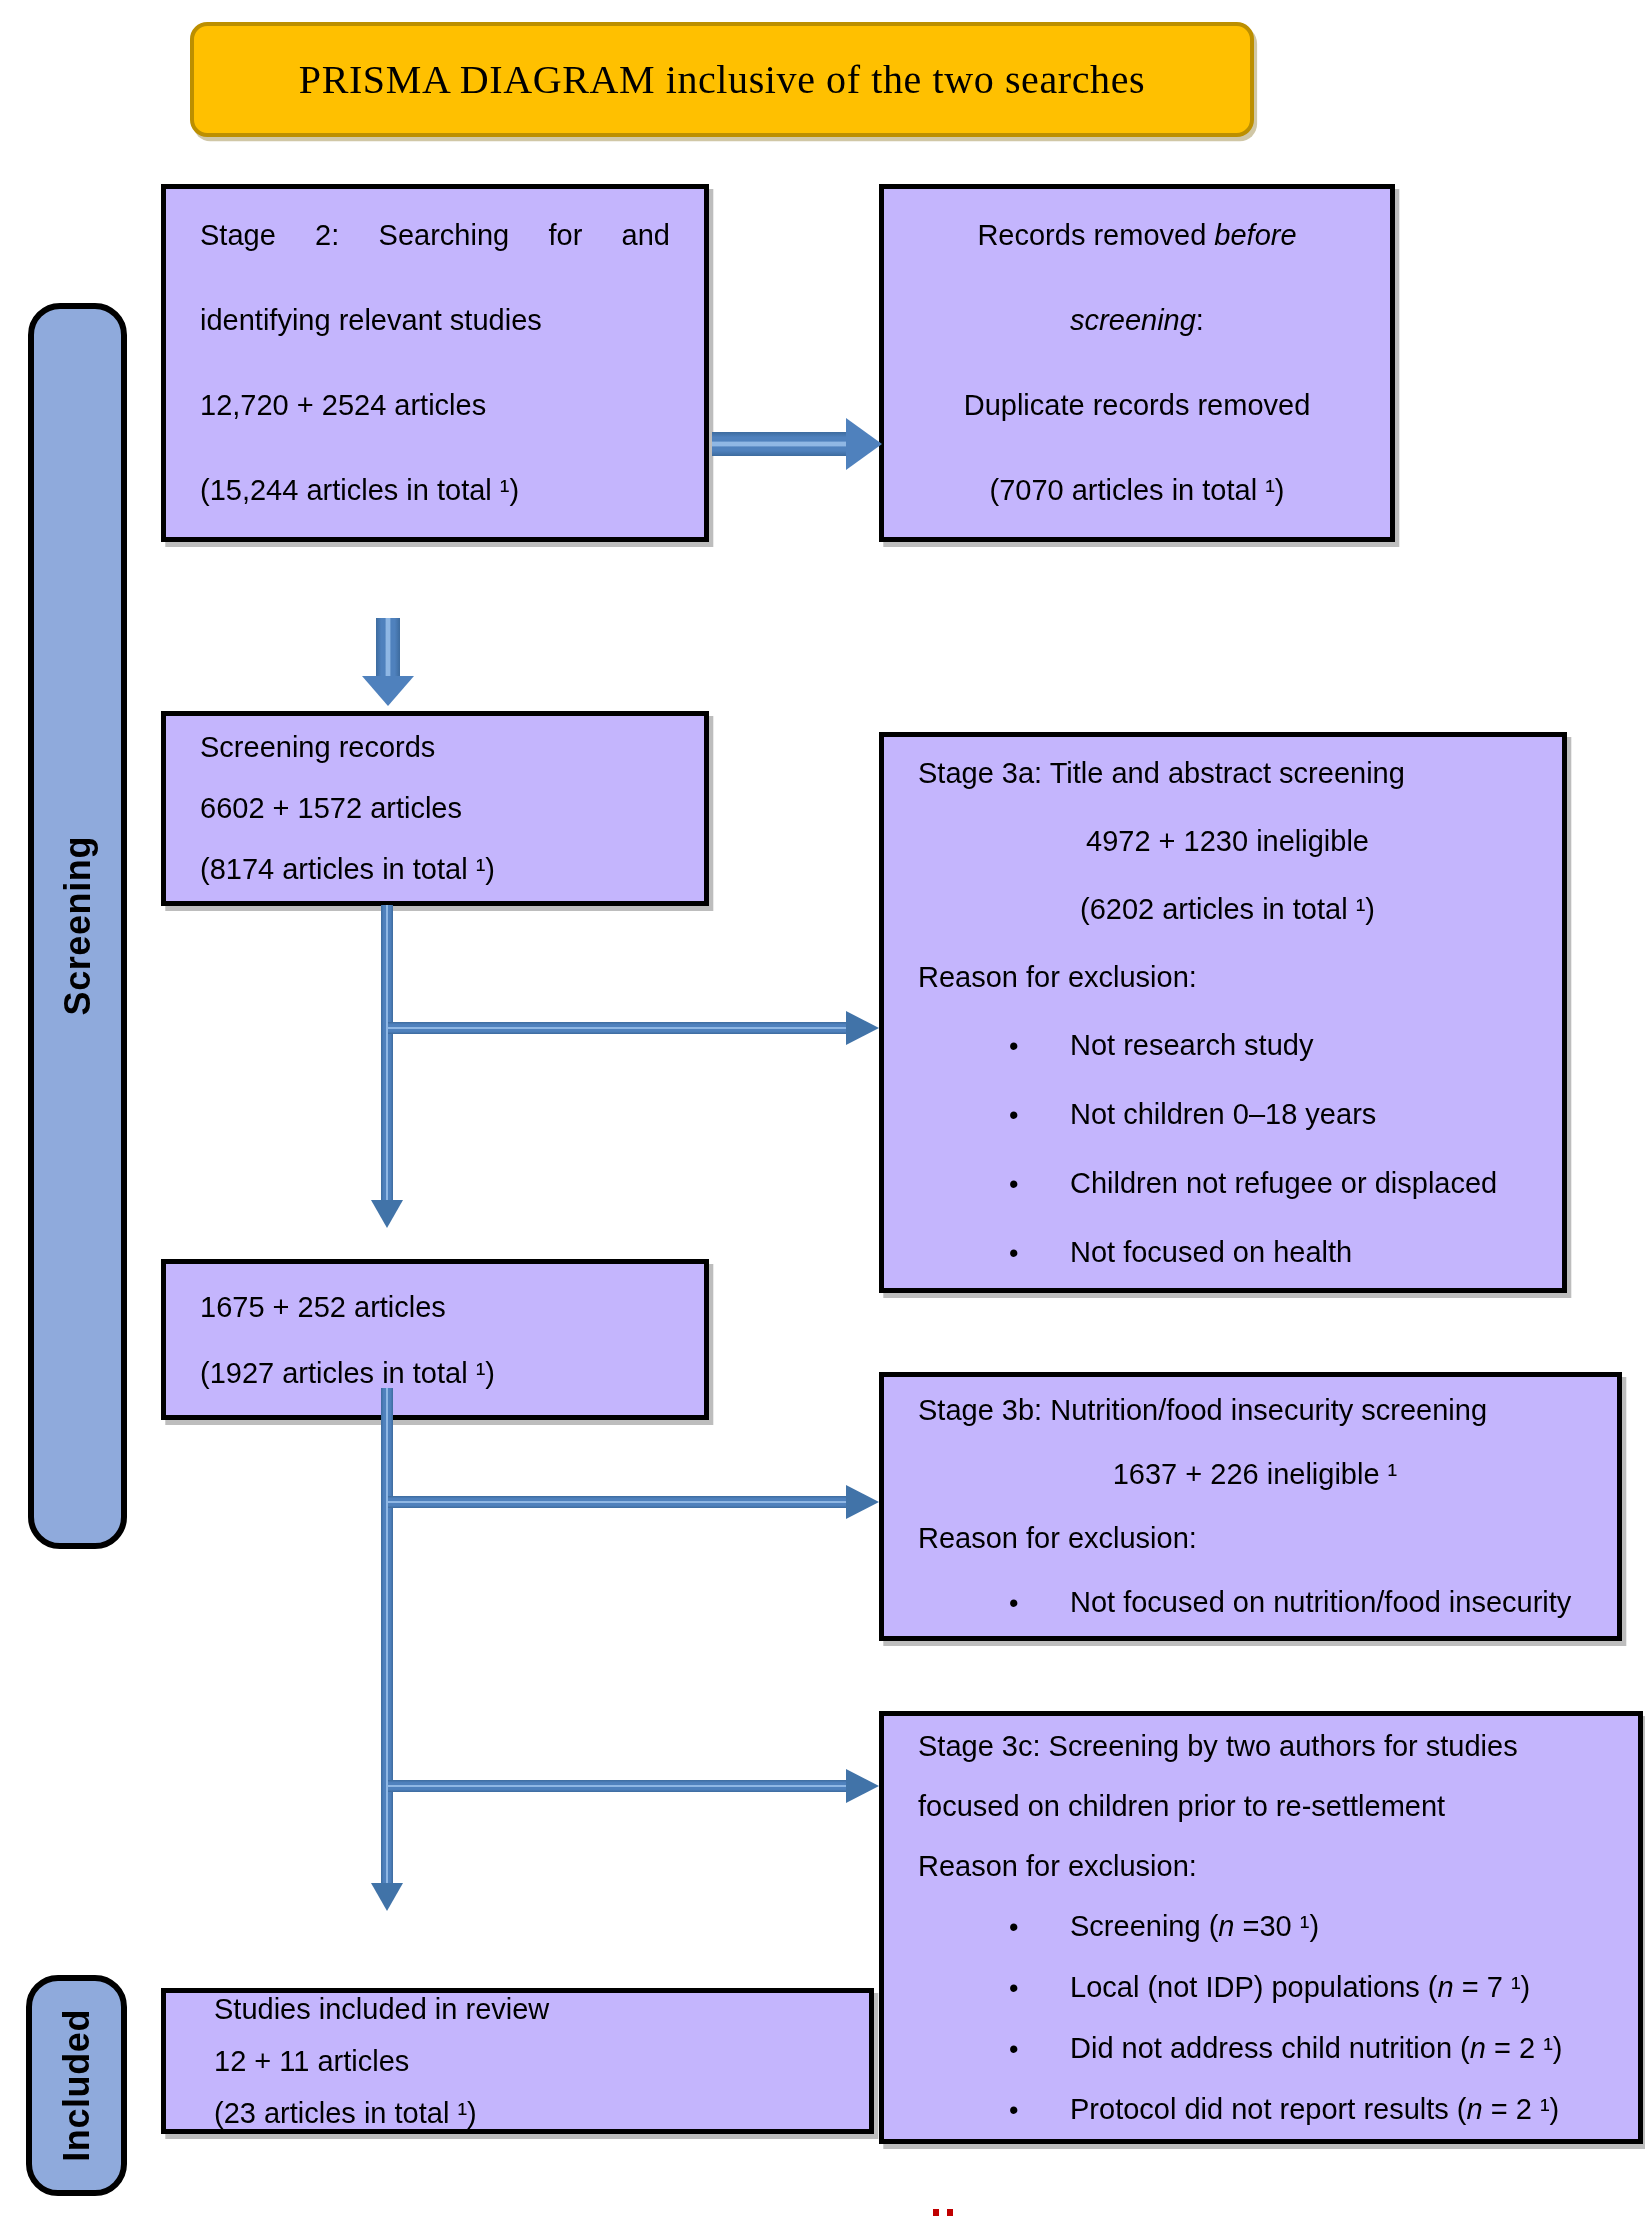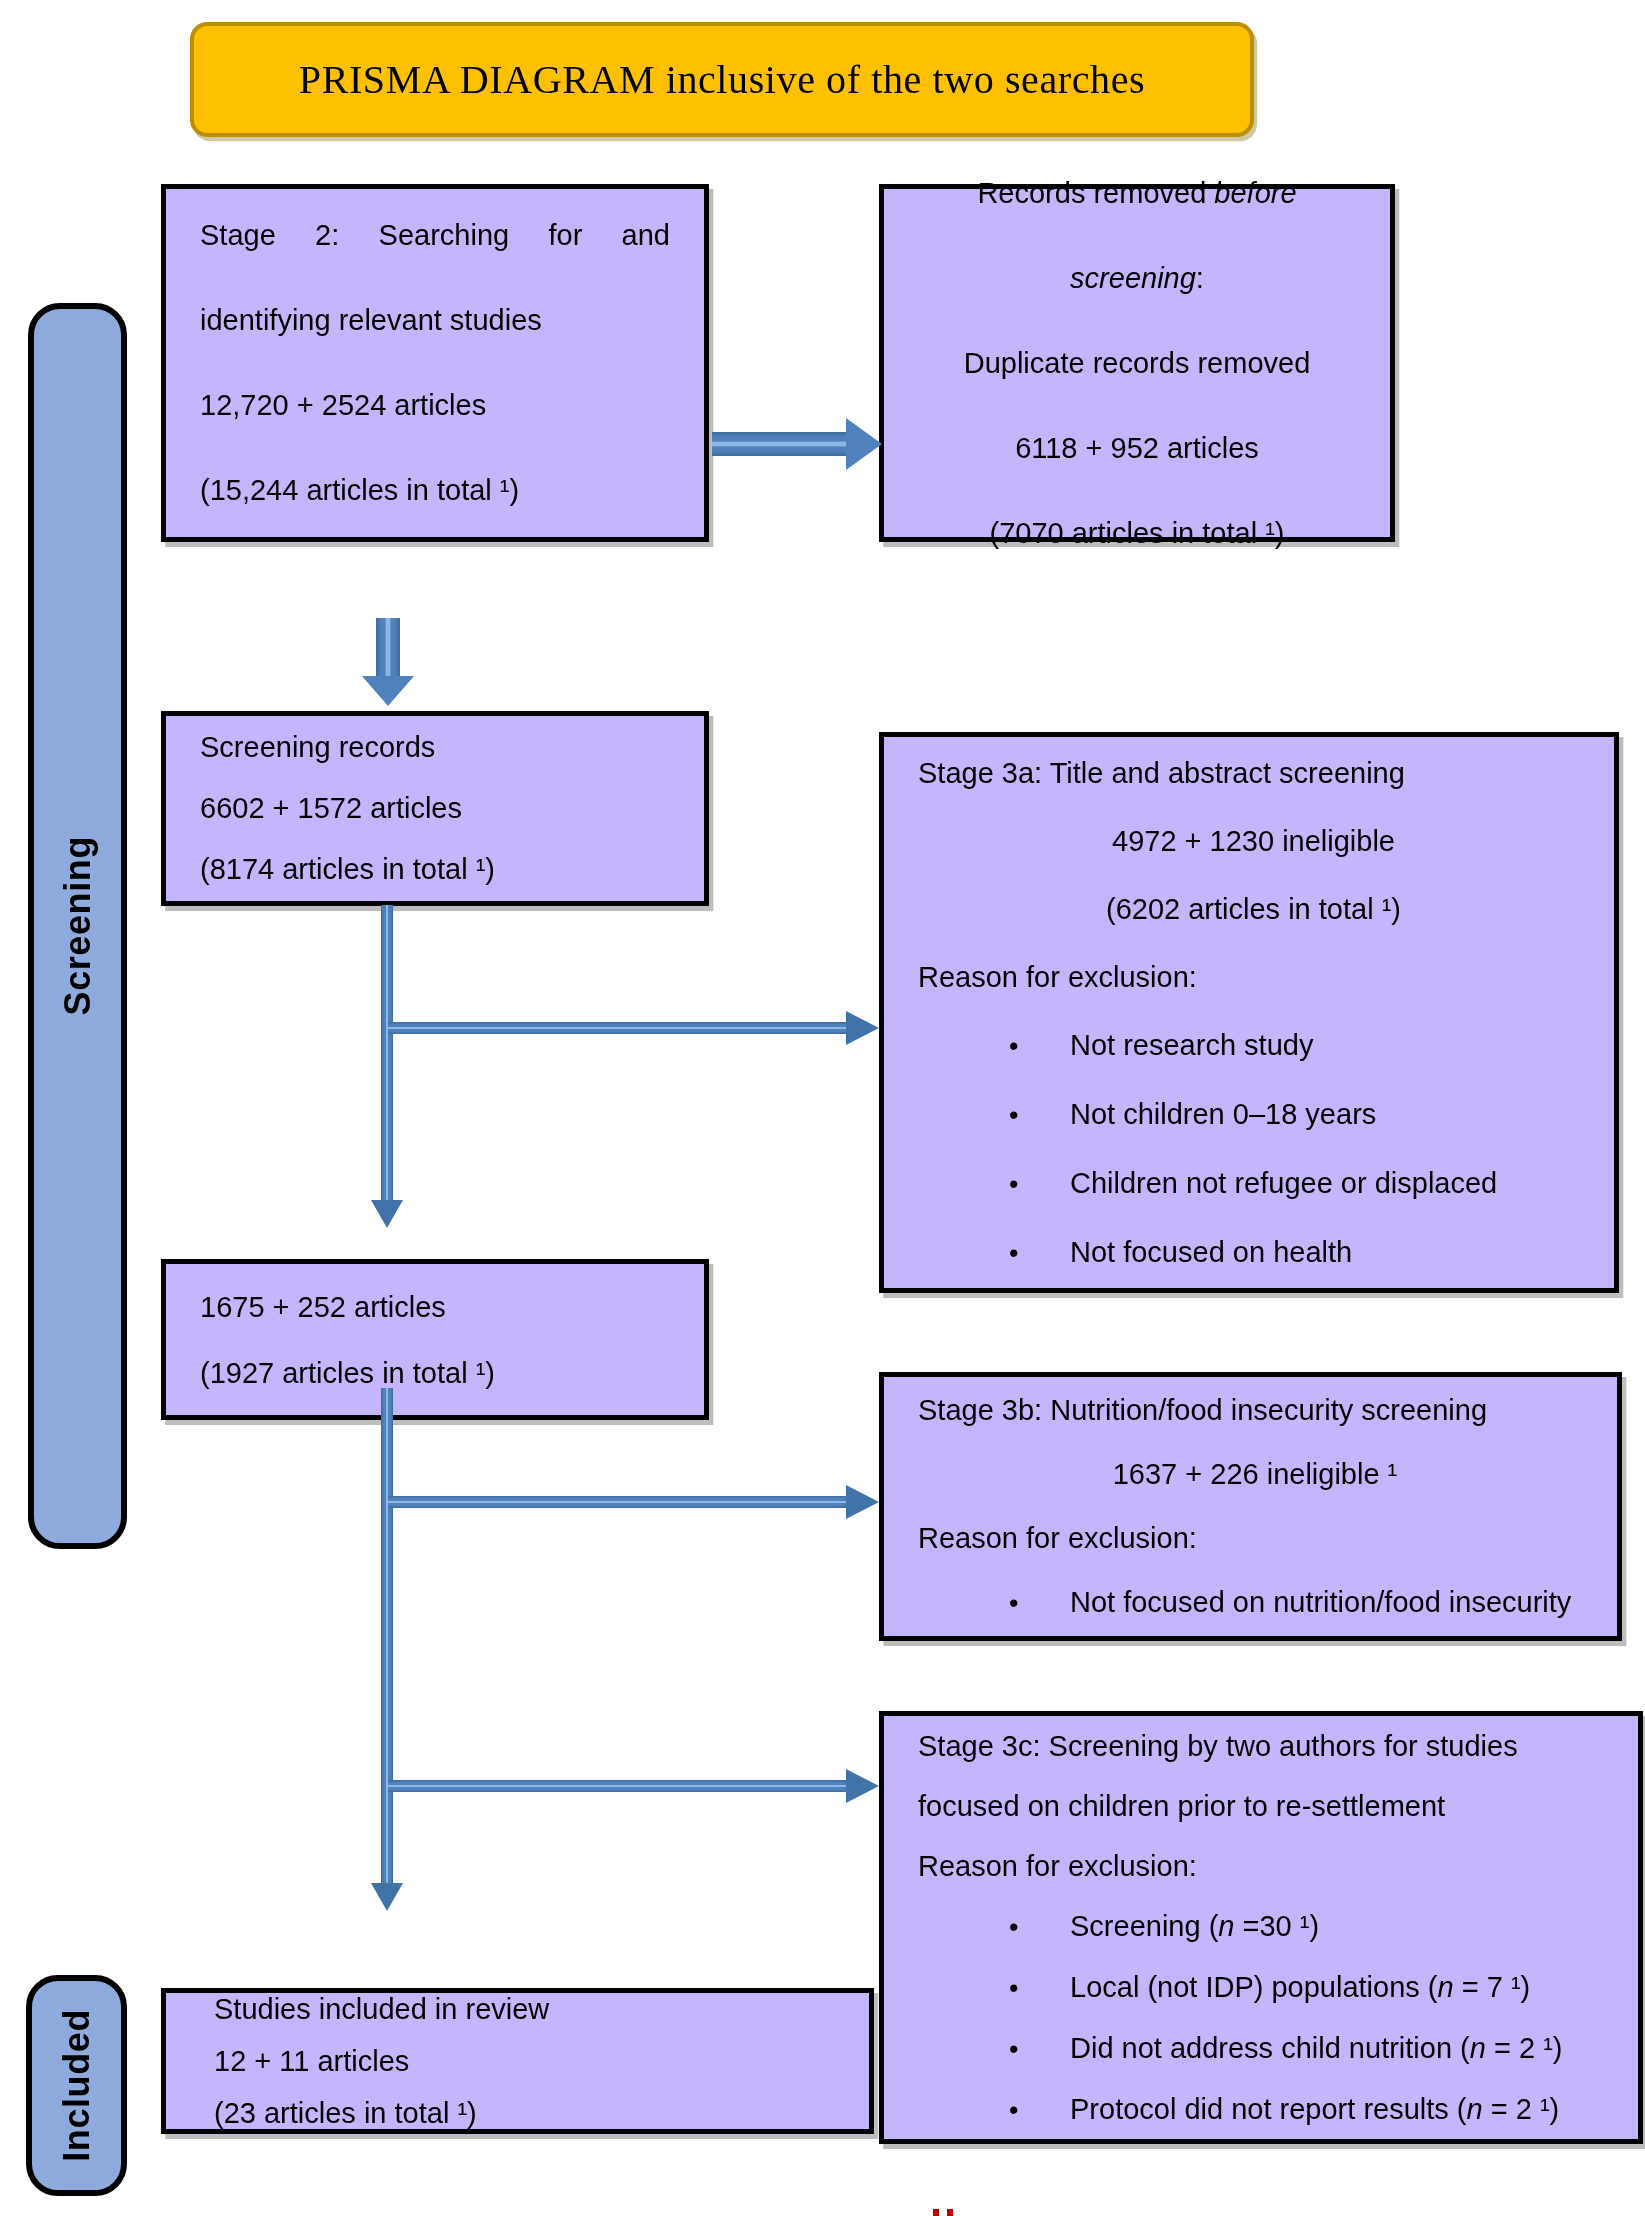--- a/index.html
+++ b/index.html
@@ -29,21 +29,21 @@
   
   .box{
     position:absolute; background:#c4b5fd; border:5.6px solid #000; box-sizing:border-box;
     box-shadow:4.3px 5px 0 #bdbdbd;
     display:flex; flex-direction:column; justify-content:center;
     font-size:29px;
   }
   #box-stage2   {left:161px; top:184px;  width:548px;  height:358px; line-height:85px; padding:0 34px;}
   #box-removed  {left:879px;top:184px;  width:516px;  height:358px; line-height:85px; padding:0 26px; text-align:center;}
   #box-screcords{left:161px; top:711px; width:548px;  height:195px; line-height:61px;  padding:0 34px;}
-  #box-stage3a  {left:879px;top:732px; width:740px; height:561px; line-height:68px; padding:0 25px 0 34px;}
+  #box-stage3a  {left:879px;top:732px; width:688px; height:561px; line-height:68px; padding:0 25px 0 34px;}
   #box-after3a  {left:161px; top:1227px; width:548px;  height:161px; line-height:66px; padding:0 34px;margin-top:32px;}
   #box-stage3b  {left:879px;top:1372px; width:743px; height:269px; line-height:64px; padding:0 25px 0 34px;}
   #box-stage3c  {left:879px;top:1711px; width:764px; height:433px; line-height:60px;  padding:0 25px 0 34px;}
   #box-included {left:161px; top:1988px; width:713px; height:146px; line-height:52px;  padding:0 48px;}
   .justify{text-align:justify; text-align-last:justify;}
   .center{text-align:center;}
   .it{font-style:italic;}
   .bullet-row{display:flex; align-items:baseline; padding-left:91px;}
   .dot{flex:0 0 61px; font-size:27px;}
   
@@ -90,21 +90,20 @@
   <div class="box" id="box-stage2">
     <div class="justify">Stage 2: Searching for and</div>
     <div>identifying relevant studies</div>
     <div>12,720 + 2524 articles</div>
     <div>(15,244 articles in total ¹)</div>
   </div>
 
   <div class="box" id="box-removed">
     <div><span>Records removed </span><span class="it">before screening</span><span>:</span></div>
     <div>Duplicate records removed</div>
-    <div>6118 + 952 articles</div>
     <div>(7070 articles in total ¹)</div>
   </div>
 
   <div class="box" id="box-screcords">
     <div>Screening records</div>
     <div>6602 + 1572 articles</div>
     <div>(8174 articles in total ¹)</div>
   </div>
 
   <div class="box" id="box-stage3a">

